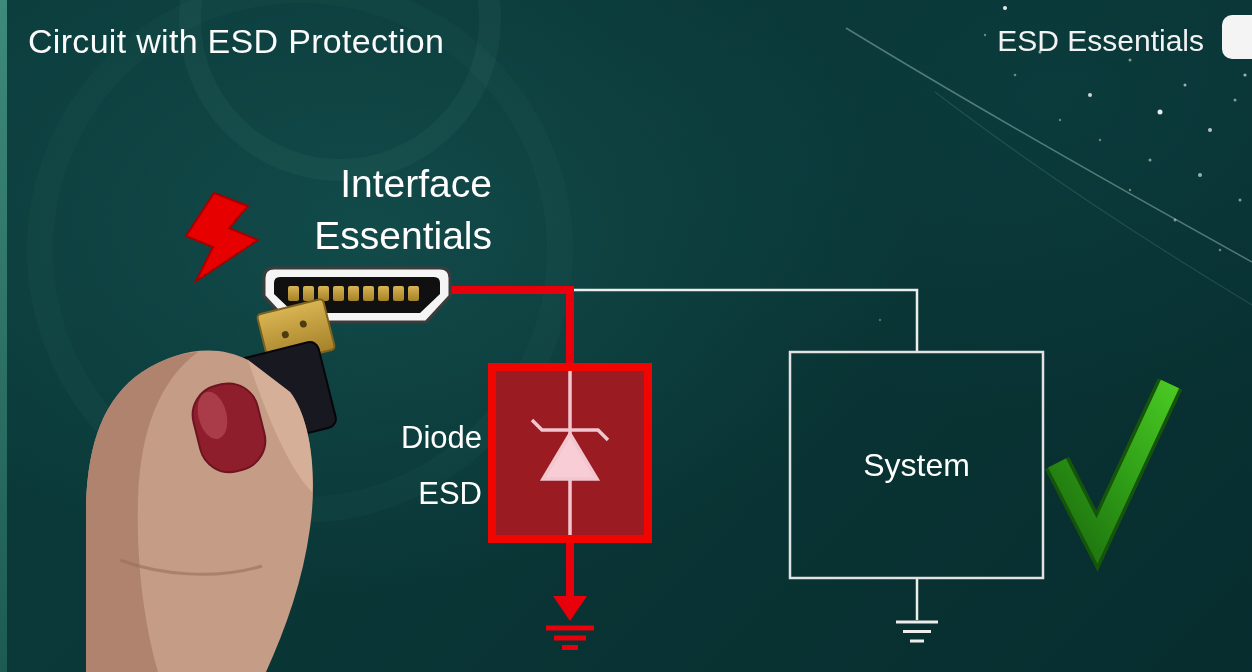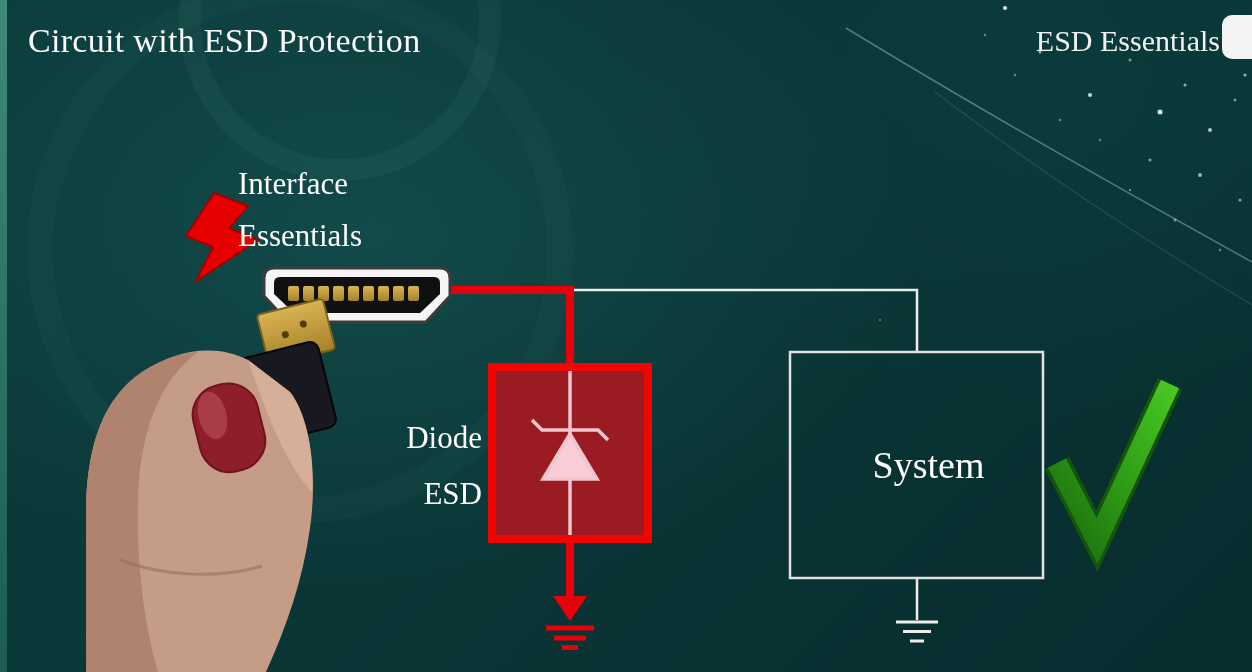--- a/index.html
+++ b/index.html
@@ -1,36 +1,36 @@
 <!DOCTYPE html>
 <html><head>
 <meta charset="utf-8">
 <style>
   html,body{margin:0;padding:0;background:#062a2c;}
   .stage{
     position:relative;width:1252px;height:672px;overflow:hidden;
-    font-family:Liberation Serif, serif;color:#fff;
+    font-family:Liberation Sans, sans-serif;color:#fff;
     background:
       radial-gradient(ellipse 900px 600px at 30% 35%, rgba(24,90,88,.55) 0%, rgba(10,56,56,0) 60%),
       radial-gradient(ellipse 700px 500px at 85% 15%, rgba(14,70,72,.4) 0%, rgba(10,56,56,0) 65%),
       linear-gradient(135deg,#0c3d3d 0%,#0a3636 45%,#072d2f 100%);
   }
   .layer{position:absolute;inset:0;width:1252px;height:672px;}
   .left-strip{position:absolute;left:0;top:0;width:7px;height:672px;
     background:linear-gradient(#3e8a7a,#1d5b52);}
   .page-title{position:absolute;left:28px;top:22px;font-size:34px;font-weight:500;
     letter-spacing:.3px;color:#fafafa;}
-  .brand{position:absolute;top:24px;right:32px;font-size:30px;font-weight:400;color:#f2f2f2;}
+  .brand{position:absolute;top:24px;right:48px;font-size:30px;font-weight:400;color:#f2f2f2;}
   .brand-logo{position:absolute;top:15px;right:-14px;width:44px;height:44px;border-radius:10px;
     background:#f4f4f4;}
   .lbl{position:absolute;color:#fff;}
-  .interface-label{left:238px;top:158px;width:254px;text-align:left;font-size:31px;line-height:52px;}
+  .interface-label{left:238px;top:158px;width:254px;text-align:right;font-size:39px;line-height:52px;}
   .diode-label{left:320px;top:410px;width:162px;text-align:right;font-size:31px;line-height:56px;}
   .system-label{left:790px;top:352px;width:253px;height:226px;display:flex;flex-direction:column;
-    justify-content:center;align-items:center;font-size:38px;line-height:58px;padding-left:12px;}
+    justify-content:center;align-items:center;font-size:32px;line-height:58px;}
   .lbl span{display:block;}
 </style>
 </head>
 <body>
 
 <div class="stage">
 
   <svg class="layer" viewBox="0 0 1252 672" aria-hidden="true">
     <defs>
       <linearGradient id="checkGrad" x1="0" y1="1" x2="1" y2="0">

